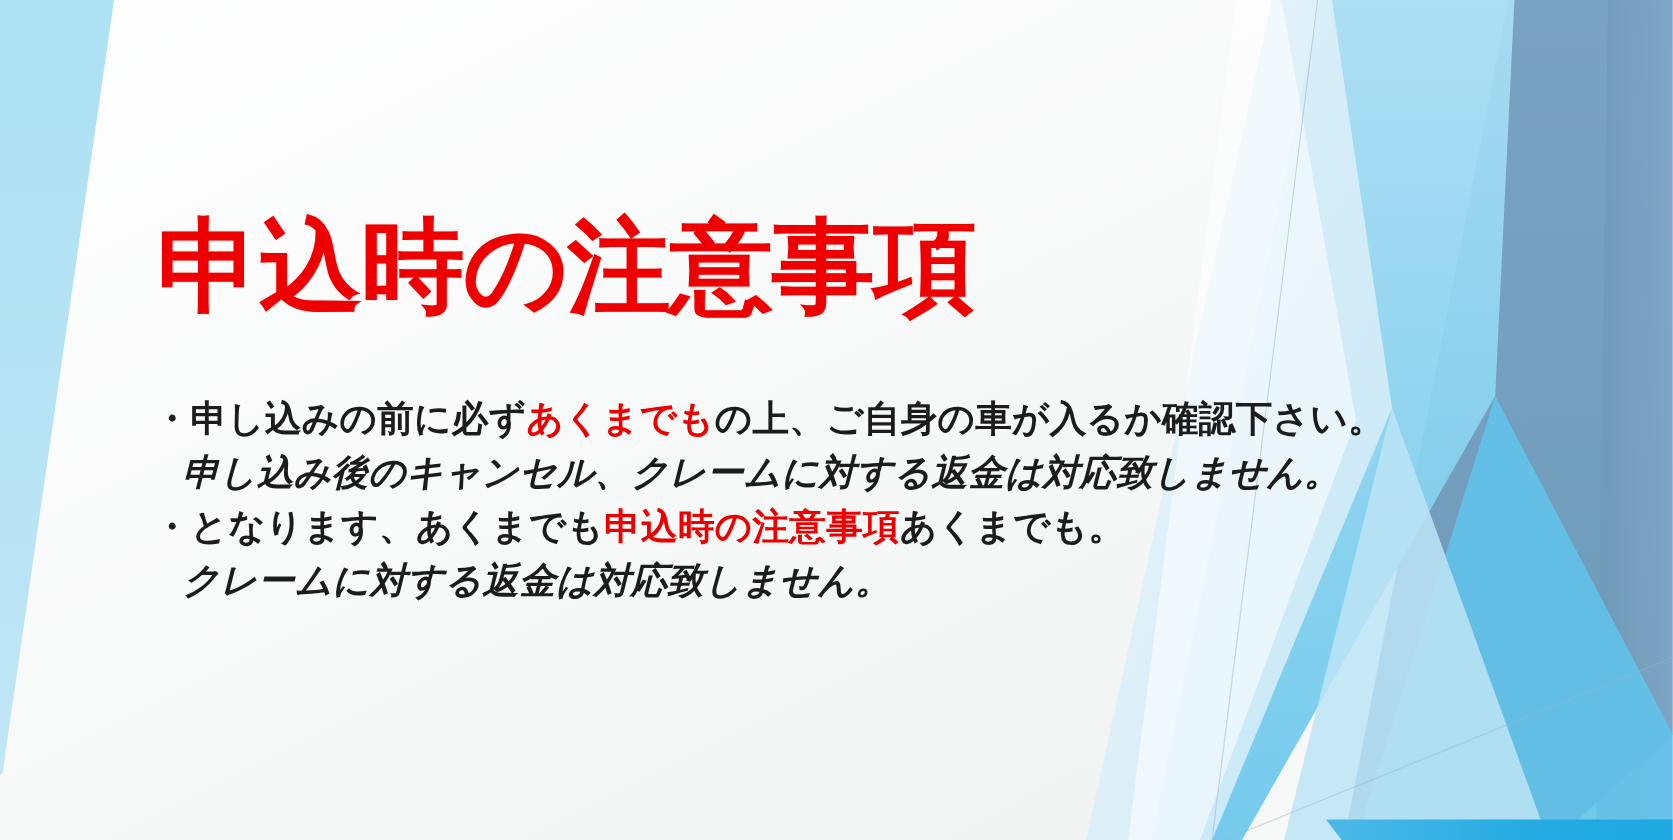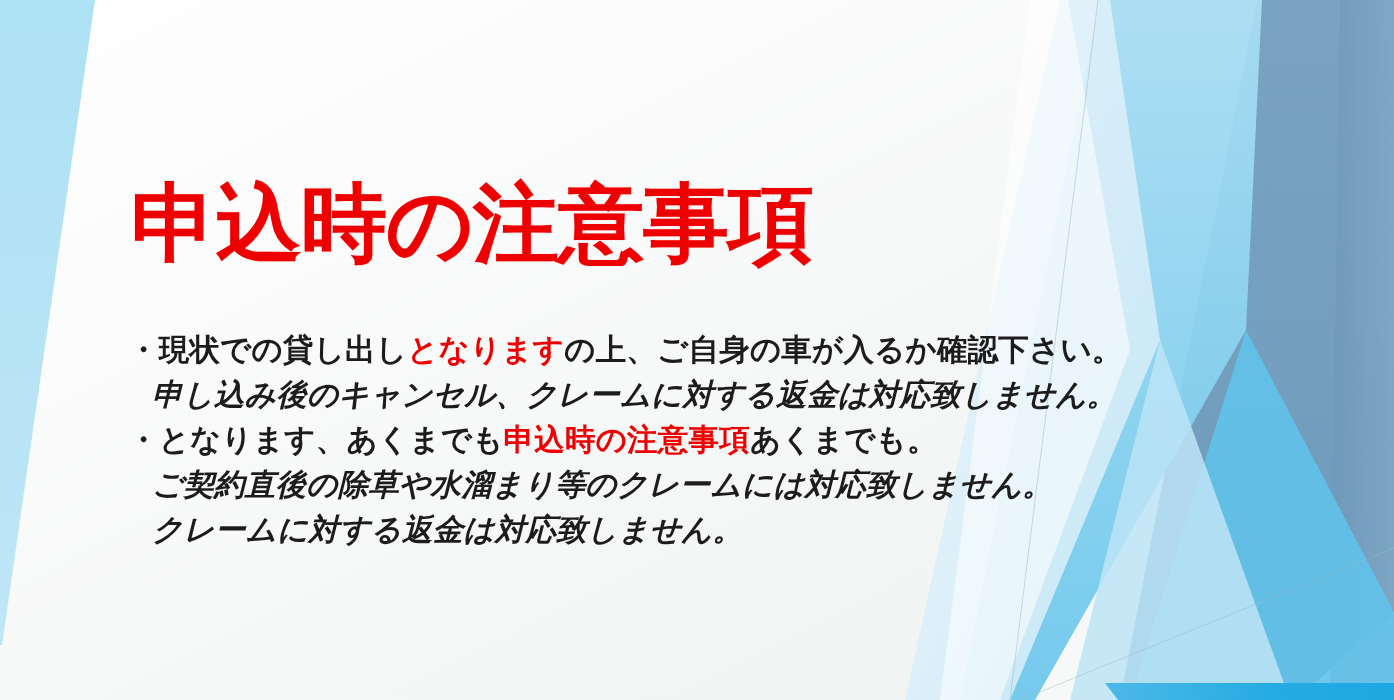--- a/index.html
+++ b/index.html
@@ -127,21 +127,20 @@
     <line x1="1394" y1="548" x2="1020" y2="700" stroke="#9bb6c6" stroke-width="1" opacity="0.45"></line>
 
     <polygon points="1118,700 1105,683 1394,683 1394,700" fill="url(#gBright)"></polygon>
   </svg>
 
   <div id="content">
 
     <div id="slide-title">申込時の注意事項</div>
 
     <div id="body-block">
-        <div class="body-line"><span class="seg">・現状での貸し出し</span><span class="seg hl">となります</span><span class="seg">の上、ご自身の車が入るか確認下さい。</span></div>
+        <div class="body-line"><span class="seg">・申し込みの前に必ず</span><span class="seg hl">あくまでも</span><span class="seg">の上、ご自身の車が入るか確認下さい。</span></div>
         <div class="body-line indent"><span class="seg">申し込み後のキャンセル、クレームに対する返金は対応致しません。</span></div>
         <div class="body-line"><span class="seg">・となります、あくまでも</span><span class="seg hl">申込時の注意事項</span><span class="seg">あくまでも。</span></div>
-        <div class="body-line indent"><span class="seg">ご契約直後の除草や水溜まり等のクレームには対応致しません。</span></div>
         <div class="body-line indent"><span class="seg">クレームに対する返金は対応致しません。</span></div>
       </div>
 
   </div>
 </div>
 
 </body></html>

